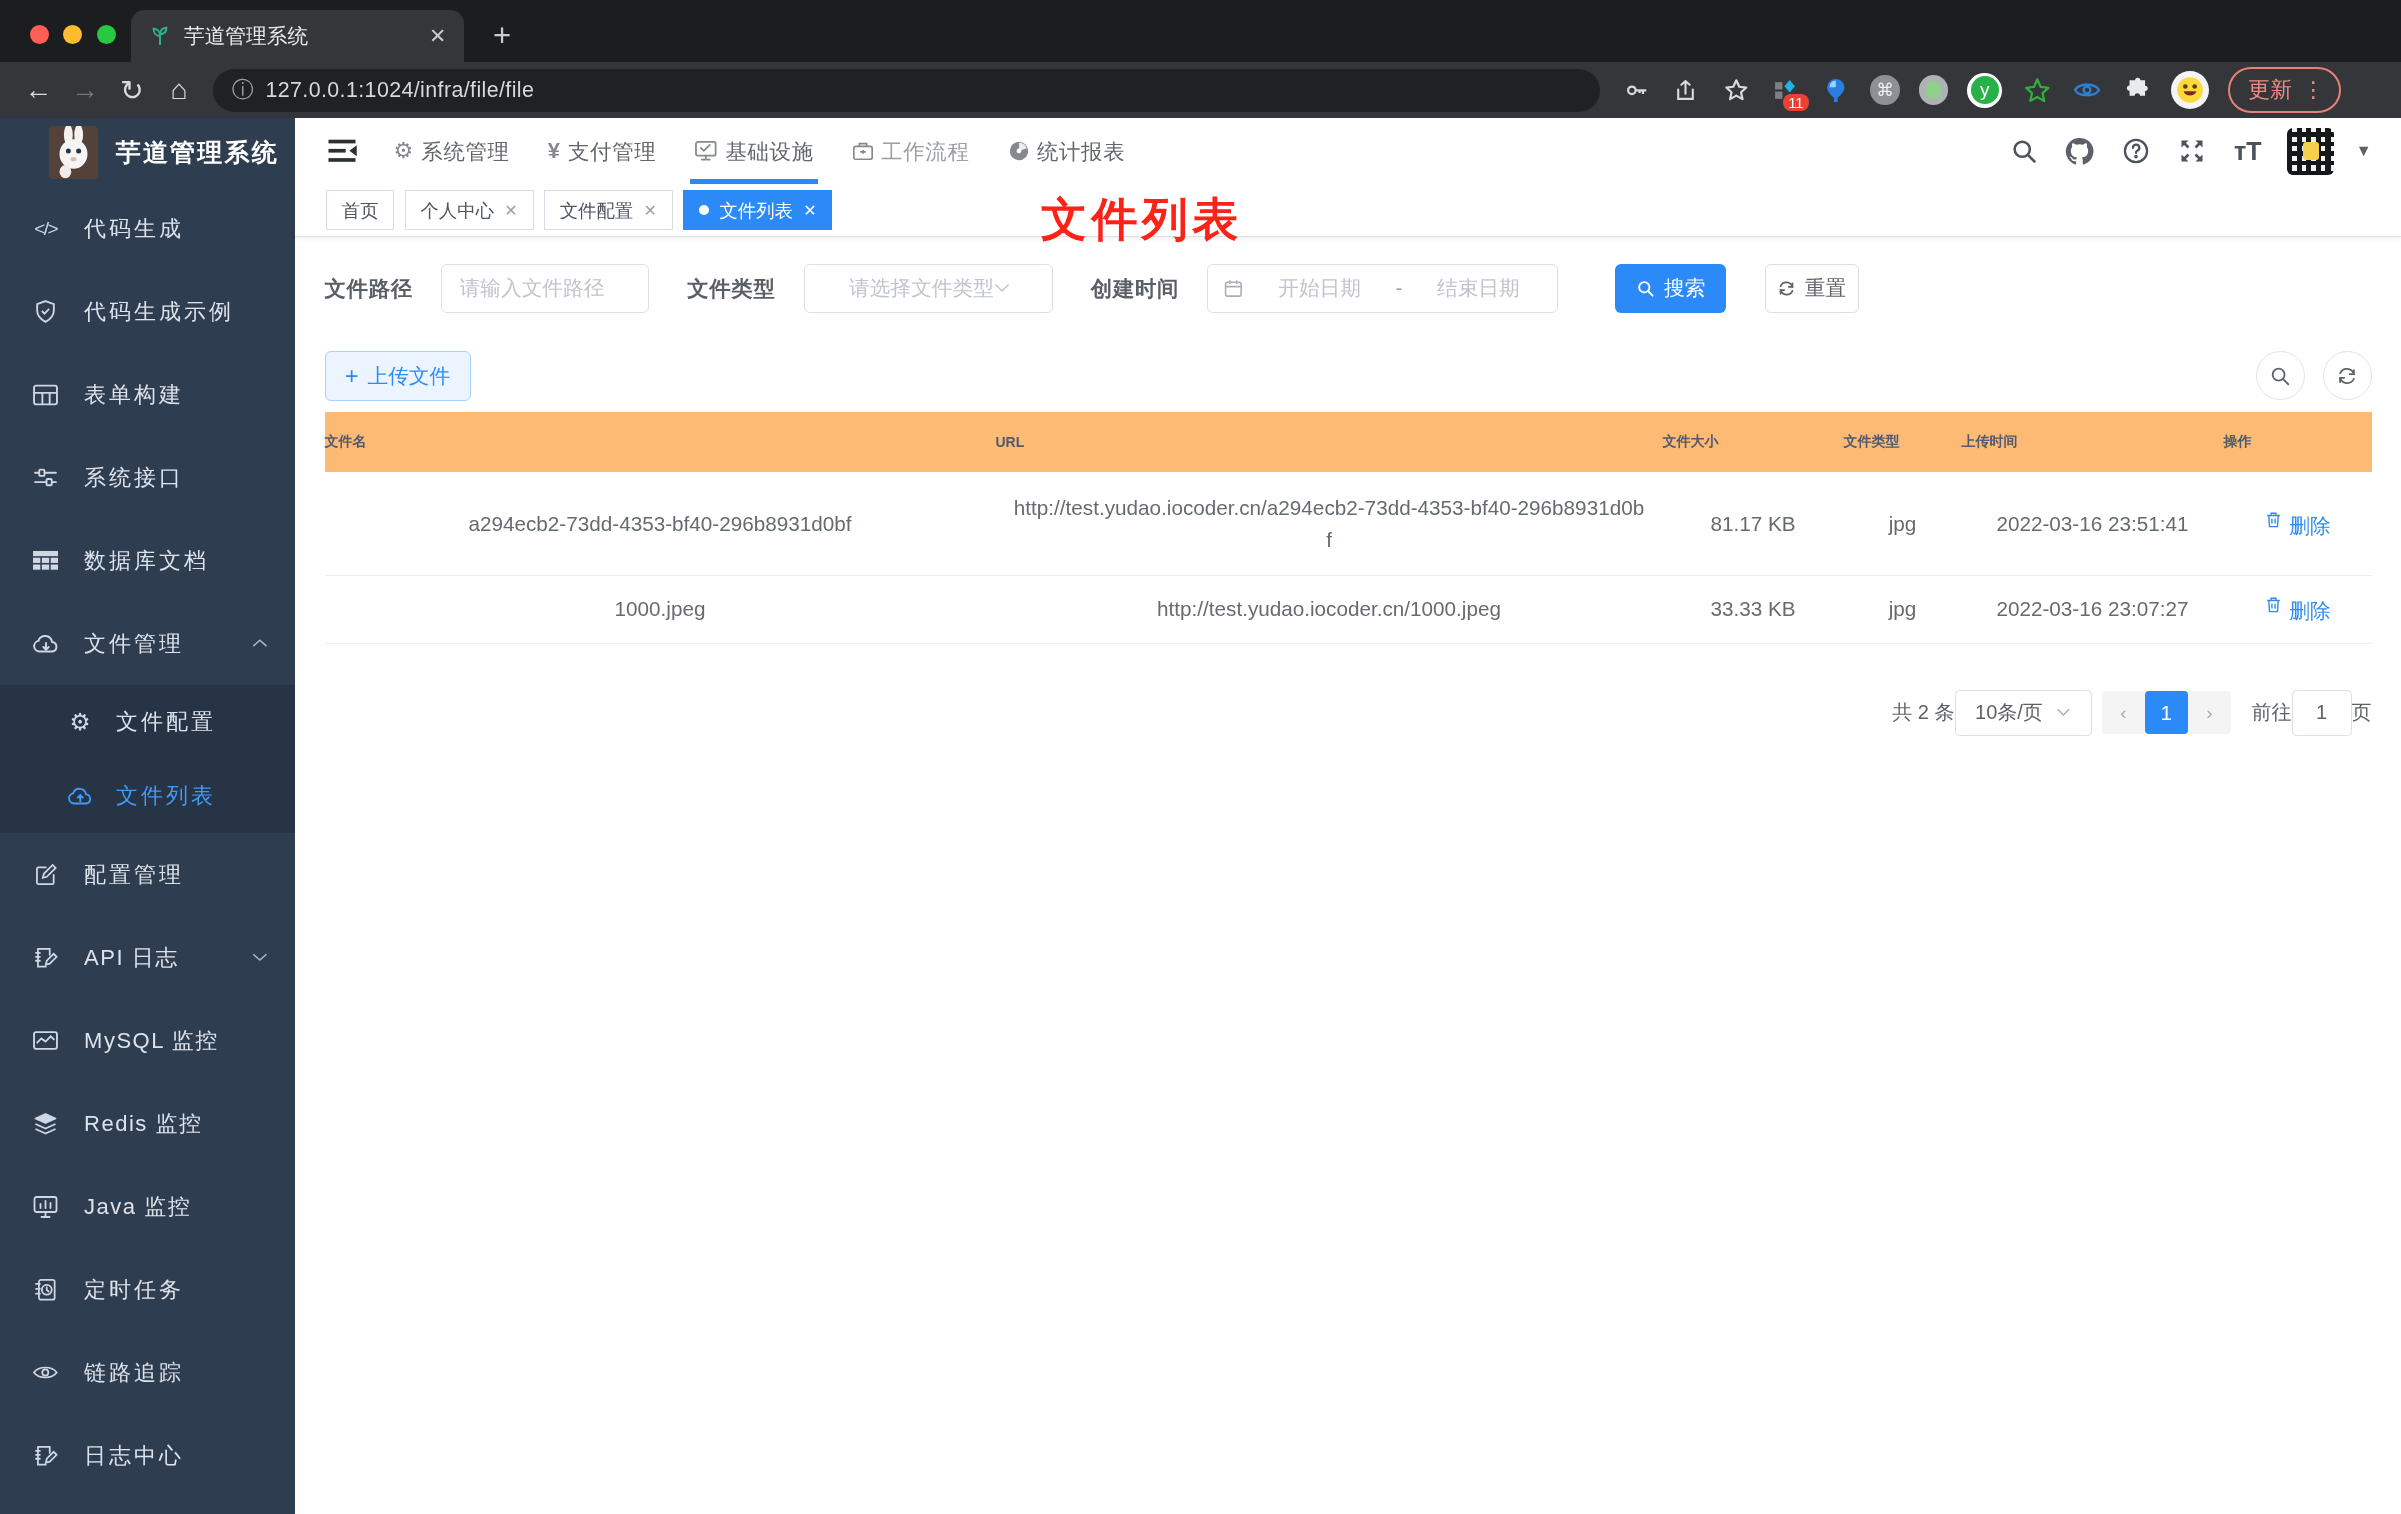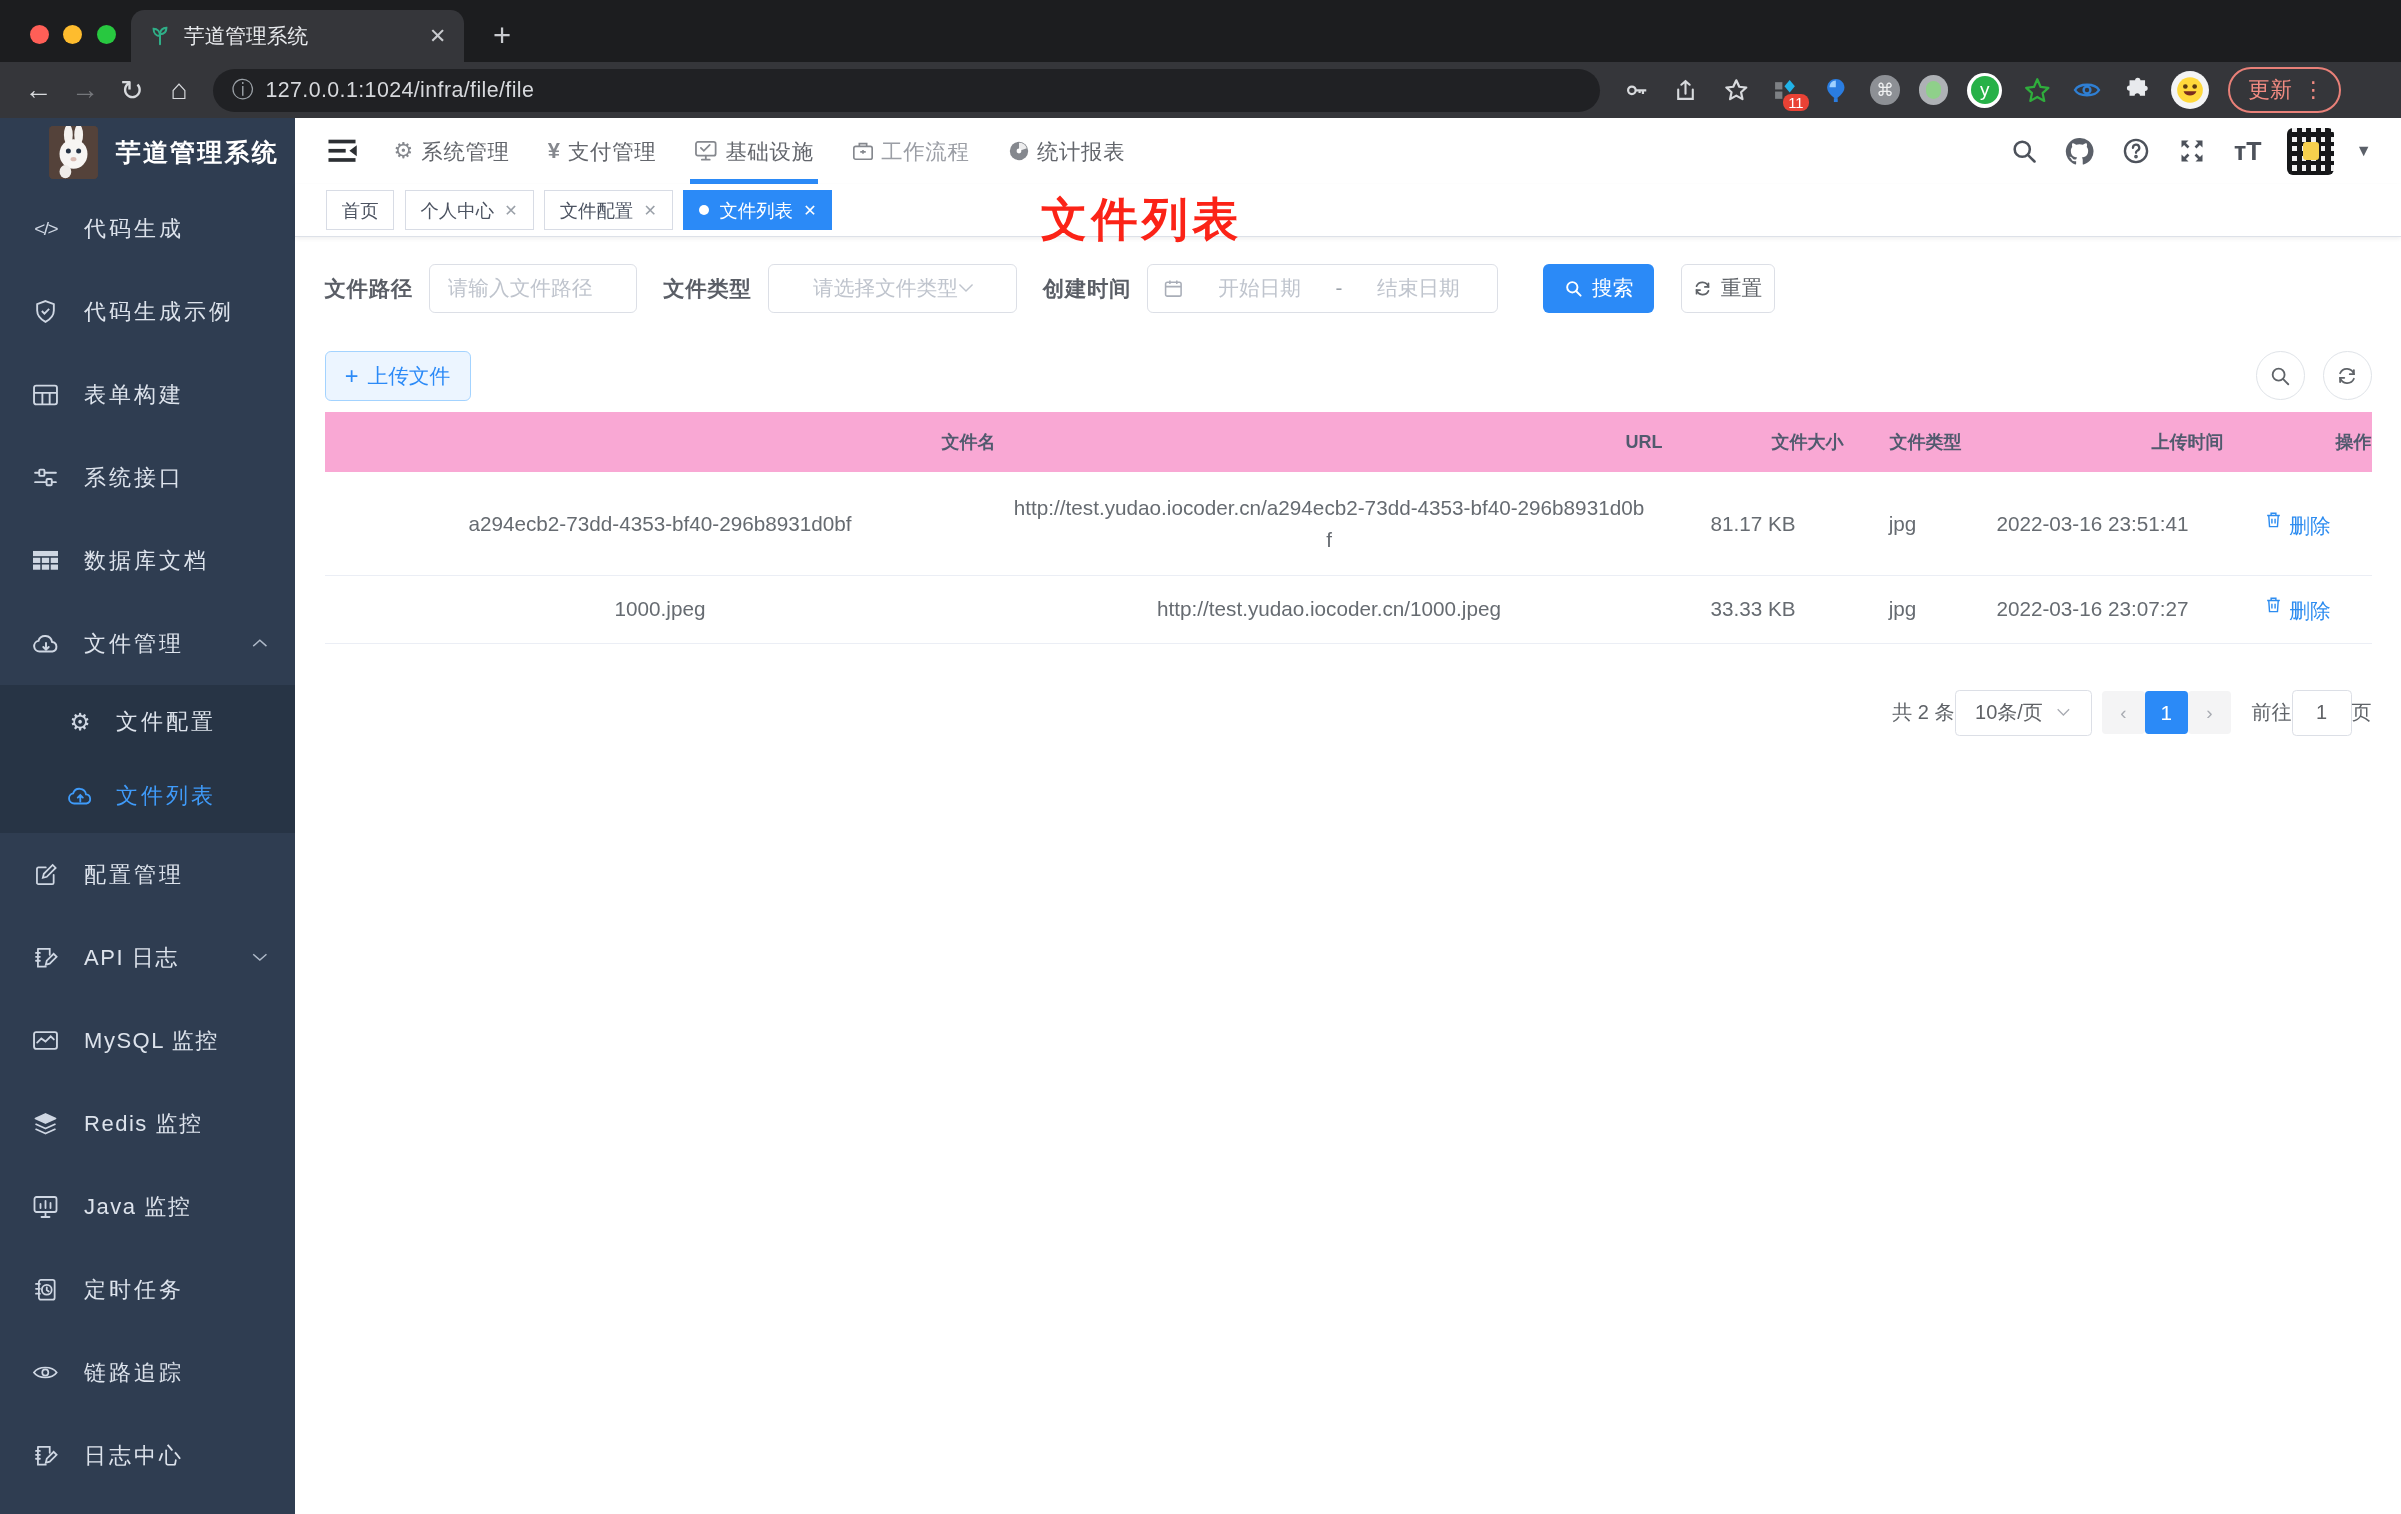--- a/index.html
+++ b/index.html
@@ -81,42 +81,42 @@
   .vtab .x { color:#9aa0a8; font-size:16px; }
   .vtab.active { background:#2b8af7; border-color:#2b8af7; color:#fff; }
   .vtab.active .x { color:#fff; }
   .vtab .dot { width:10.3px; height:10.3px; border-radius:50%; background:#fff; }
 
   .annotation { position:absolute; left:746px; top:71px; z-index:5; color:#fb2317; font-size:46px;
                 font-weight:bold; letter-spacing:4.4px; white-space:nowrap; }
 
   
   .content { flex:1; padding:26.6px 29.5px 0 29.5px; position:relative; }
-  .filters { display:flex; align-items:center; gap:16px; }
+  .filters { display:flex; align-items:center; gap:28px; }
   .flabel { font-size:21.4px; font-weight:bold; color:#5a5e66; letter-spacing:0.7px; white-space:nowrap; }
   .fctrl { height:49px; border:1.5px solid #dcdfe6; border-radius:5.9px; background:#fff; display:flex; align-items:center; }
   .finput { width:208px; padding:0 17.7px; font-size:20.7px; color:#606266; font-family:inherit; border:1.5px solid #dcdfe6; border-radius:5.9px; height:49px; }
   .finput::placeholder { color:#bfc4cd; }
   .fselect { width:249px; padding:0 14.8px 0 17.7px; justify-content:center; color:#bfc4cd; font-size:20.7px; }
   .fdate { width:351px; padding:0 14.8px; gap:11.8px; color:#bfc4cd; font-size:20.7px; }
   .fdate .dtxt { flex:1; text-align:center; }
   .fdate .sep { color:#9aa0a8; }
   .btn { height:49px; border-radius:5.9px; display:flex; align-items:center; justify-content:center; gap:8.9px;
          font-size:20.7px; cursor:pointer; border:1.5px solid transparent; }
   .btn-search { width:111px; background:#2b8af7; color:#fff; margin-left:29px; }
   .btn-reset { width:94px; background:#fff; border-color:#dcdfe6; color:#5f6368; margin-left:10.3px; }
 
   .actionbar { margin-top:38px; display:flex; align-items:center; }
   .btn-upload { width:146px; height:50px; background:#ecf5ff; border-color:#a3d3ff; color:#2b8af7; font-size:20.7px; }
   .rightcircles { margin-left:auto; display:flex; gap:17.7px; }
   .circlebtn { width:49px; height:49px; border-radius:50%; border:1.5px solid #dfe3e8; display:flex;
                align-items:center; justify-content:center; color:#5f6368; background:#fff; cursor:pointer; }
 
   table.grid { width:100%; margin-top:11.8px; border-collapse:collapse; table-layout:fixed; }
-  .grid th { height:60px; background:#f9a8d4; color:#515a6e; font-size:18px; font-weight:bold; text-align:right; }
+  .grid th { height:60px; background:#fdba74; color:#515a6e; font-size:14px; font-weight:bold; text-align:left; }
   .grid td { font-size:20.7px; color:#666b71; text-align:center; border-bottom:1.5px solid #ebeef5; padding:13.3px 17.7px;
              word-break:break-all; line-height:32px; }
   .grid tr.r1 td { height:103px; }
   .grid tr.r2 td { height:68px; }
   .col-name { width:671px; } .col-url { width:667px; } .col-size { width:181px; }
   .col-type { width:118px; } .col-time { width:262px; } .col-op { width:148px; }
   .dellink { color:#2d8cf0; display:inline-flex; align-items:flex-start; gap:5.9px; cursor:pointer; white-space:nowrap;font-family:Liberation Serif, serif; }
 
   .pagination { margin-top:46px; display:flex; align-items:center; justify-content:flex-end; gap:0;
                 color:#5f6368; font-size:20px; }

